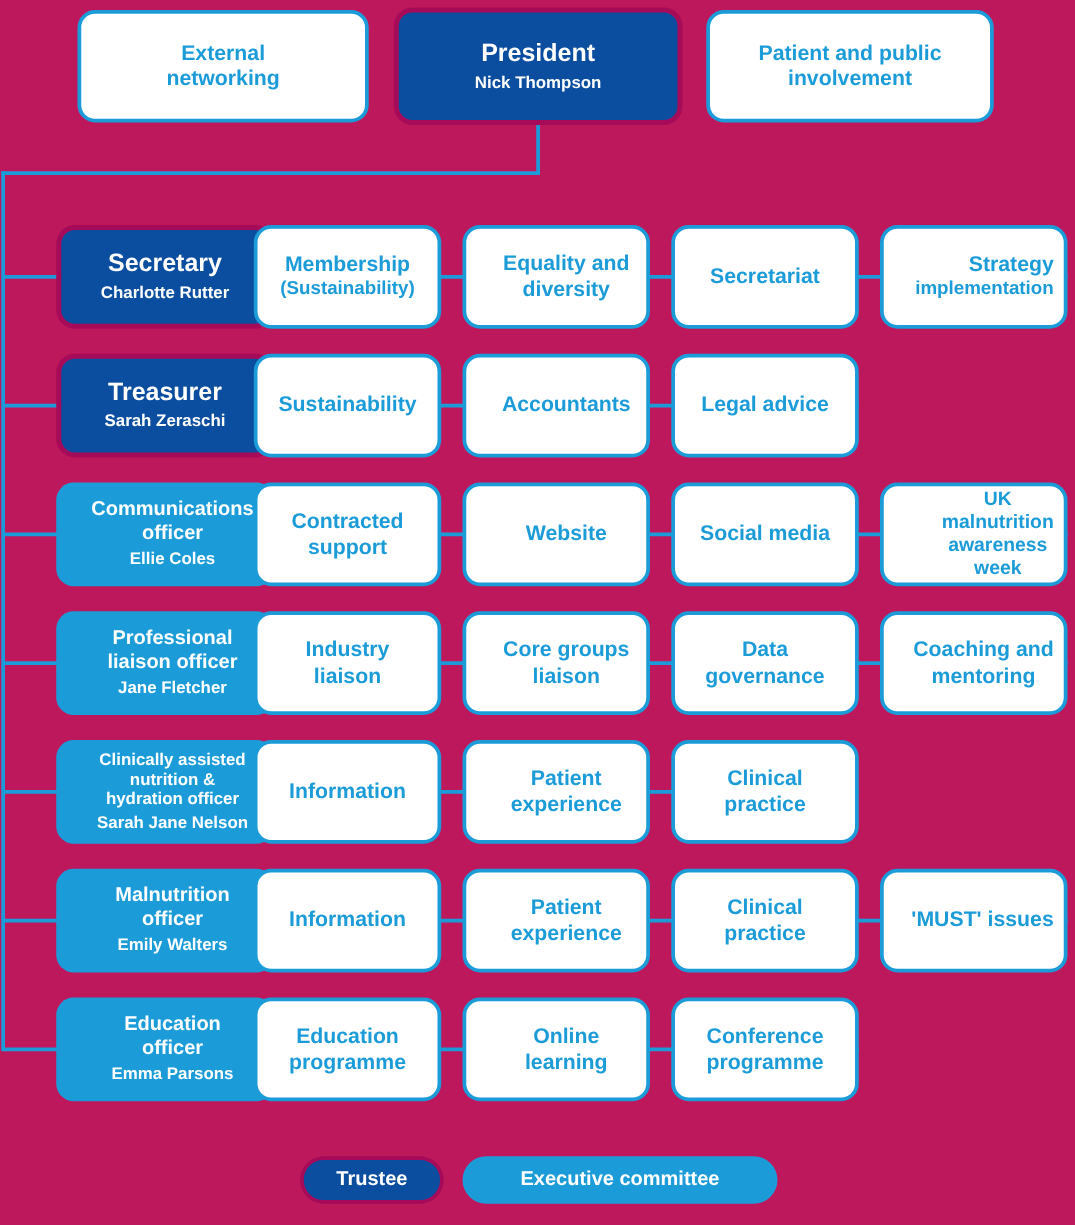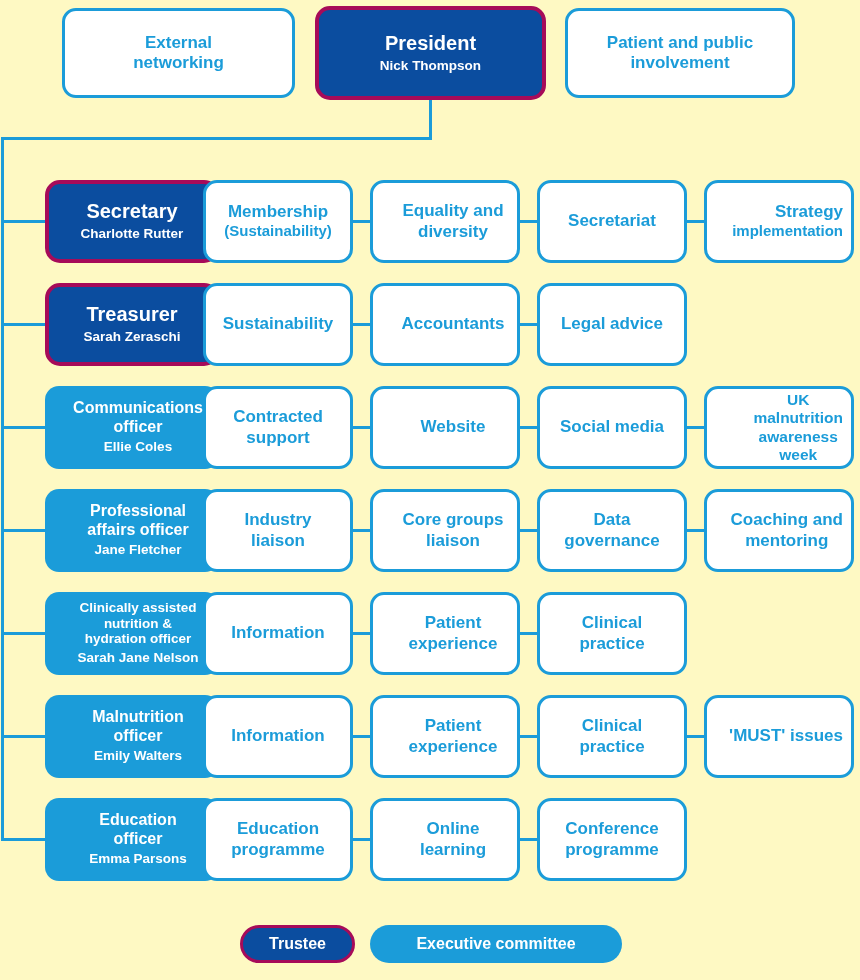--- a/index.html
+++ b/index.html
@@ -3,21 +3,21 @@
 <meta charset="utf-8">
 <style>
   :root{
     --dark-blue:#0b4d9f;
     --light-blue:#1b9cd9;
     --magenta:#a60b59;
     --line-blue:#1b9cd9;
   }
   html,body{margin:0;padding:0;background:#fff;}
   .canvas{
-    position:relative;width:860px;height:980px;background:#fef9c3;overflow:hidden;
+    position:relative;width:860px;height:980px;background:#be185d;overflow:hidden;
     font-family:"Liberation Sans",sans-serif;
   }
   
   .hline{position:absolute;height:3px;background:var(--line-blue);z-index:0;}
   .vline{position:absolute;width:3px;background:var(--line-blue);z-index:0;}
   
   .box{
     position:absolute;box-sizing:border-box;z-index:1;
     display:flex;flex-direction:column;align-items:center;justify-content:center;
     text-align:center;border-radius:14px;padding:4px 8px;
@@ -137,21 +137,21 @@
   </div>
   <div class="box white-box col4 r3">
     <span class="label" style="font-size:15.5px">UK
 malnutrition
 awareness
 week</span>
   </div>
 
   <div class="box exec-box col-off r4">
     <span class="title">Professional
-affairs officer</span>
+liaison officer</span>
     <span class="name">Jane Fletcher</span>
   </div>
   <div class="box white-box col1 r4">
     <span class="label">Industry
 liaison</span>
   </div>
   <div class="box white-box col2 r4">
     <span class="label">Core groups
 liaison</span>
   </div>

